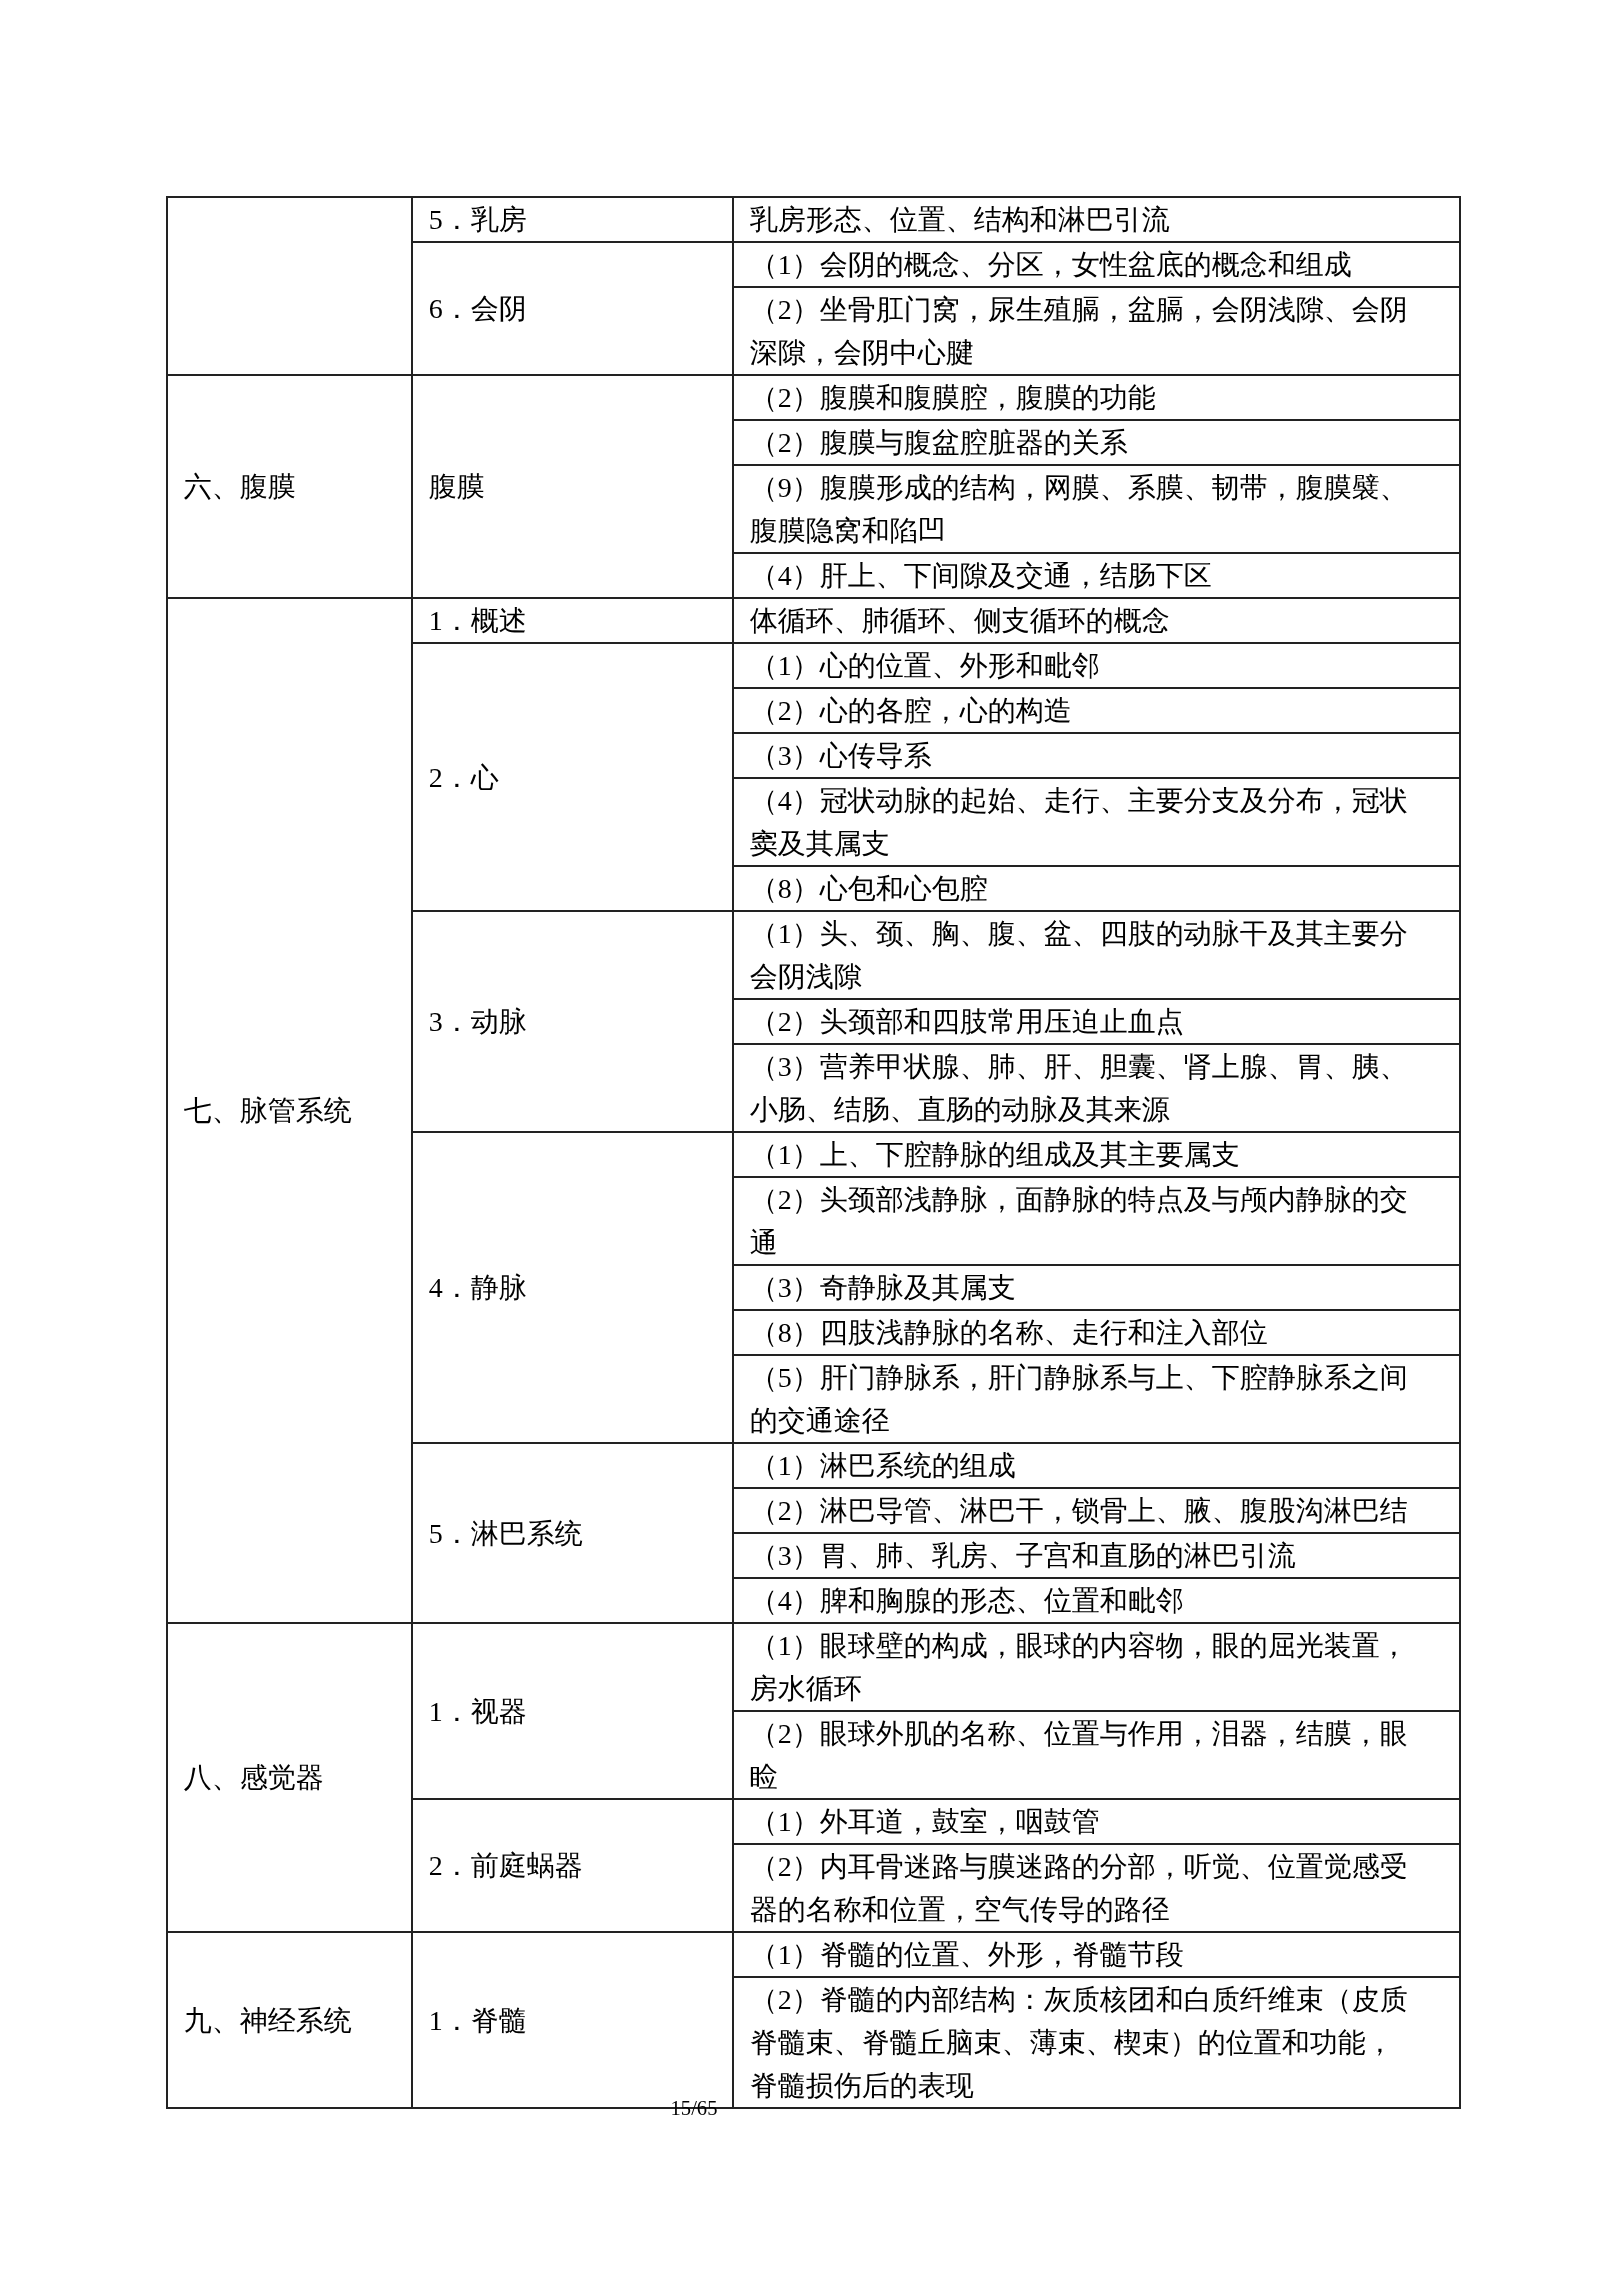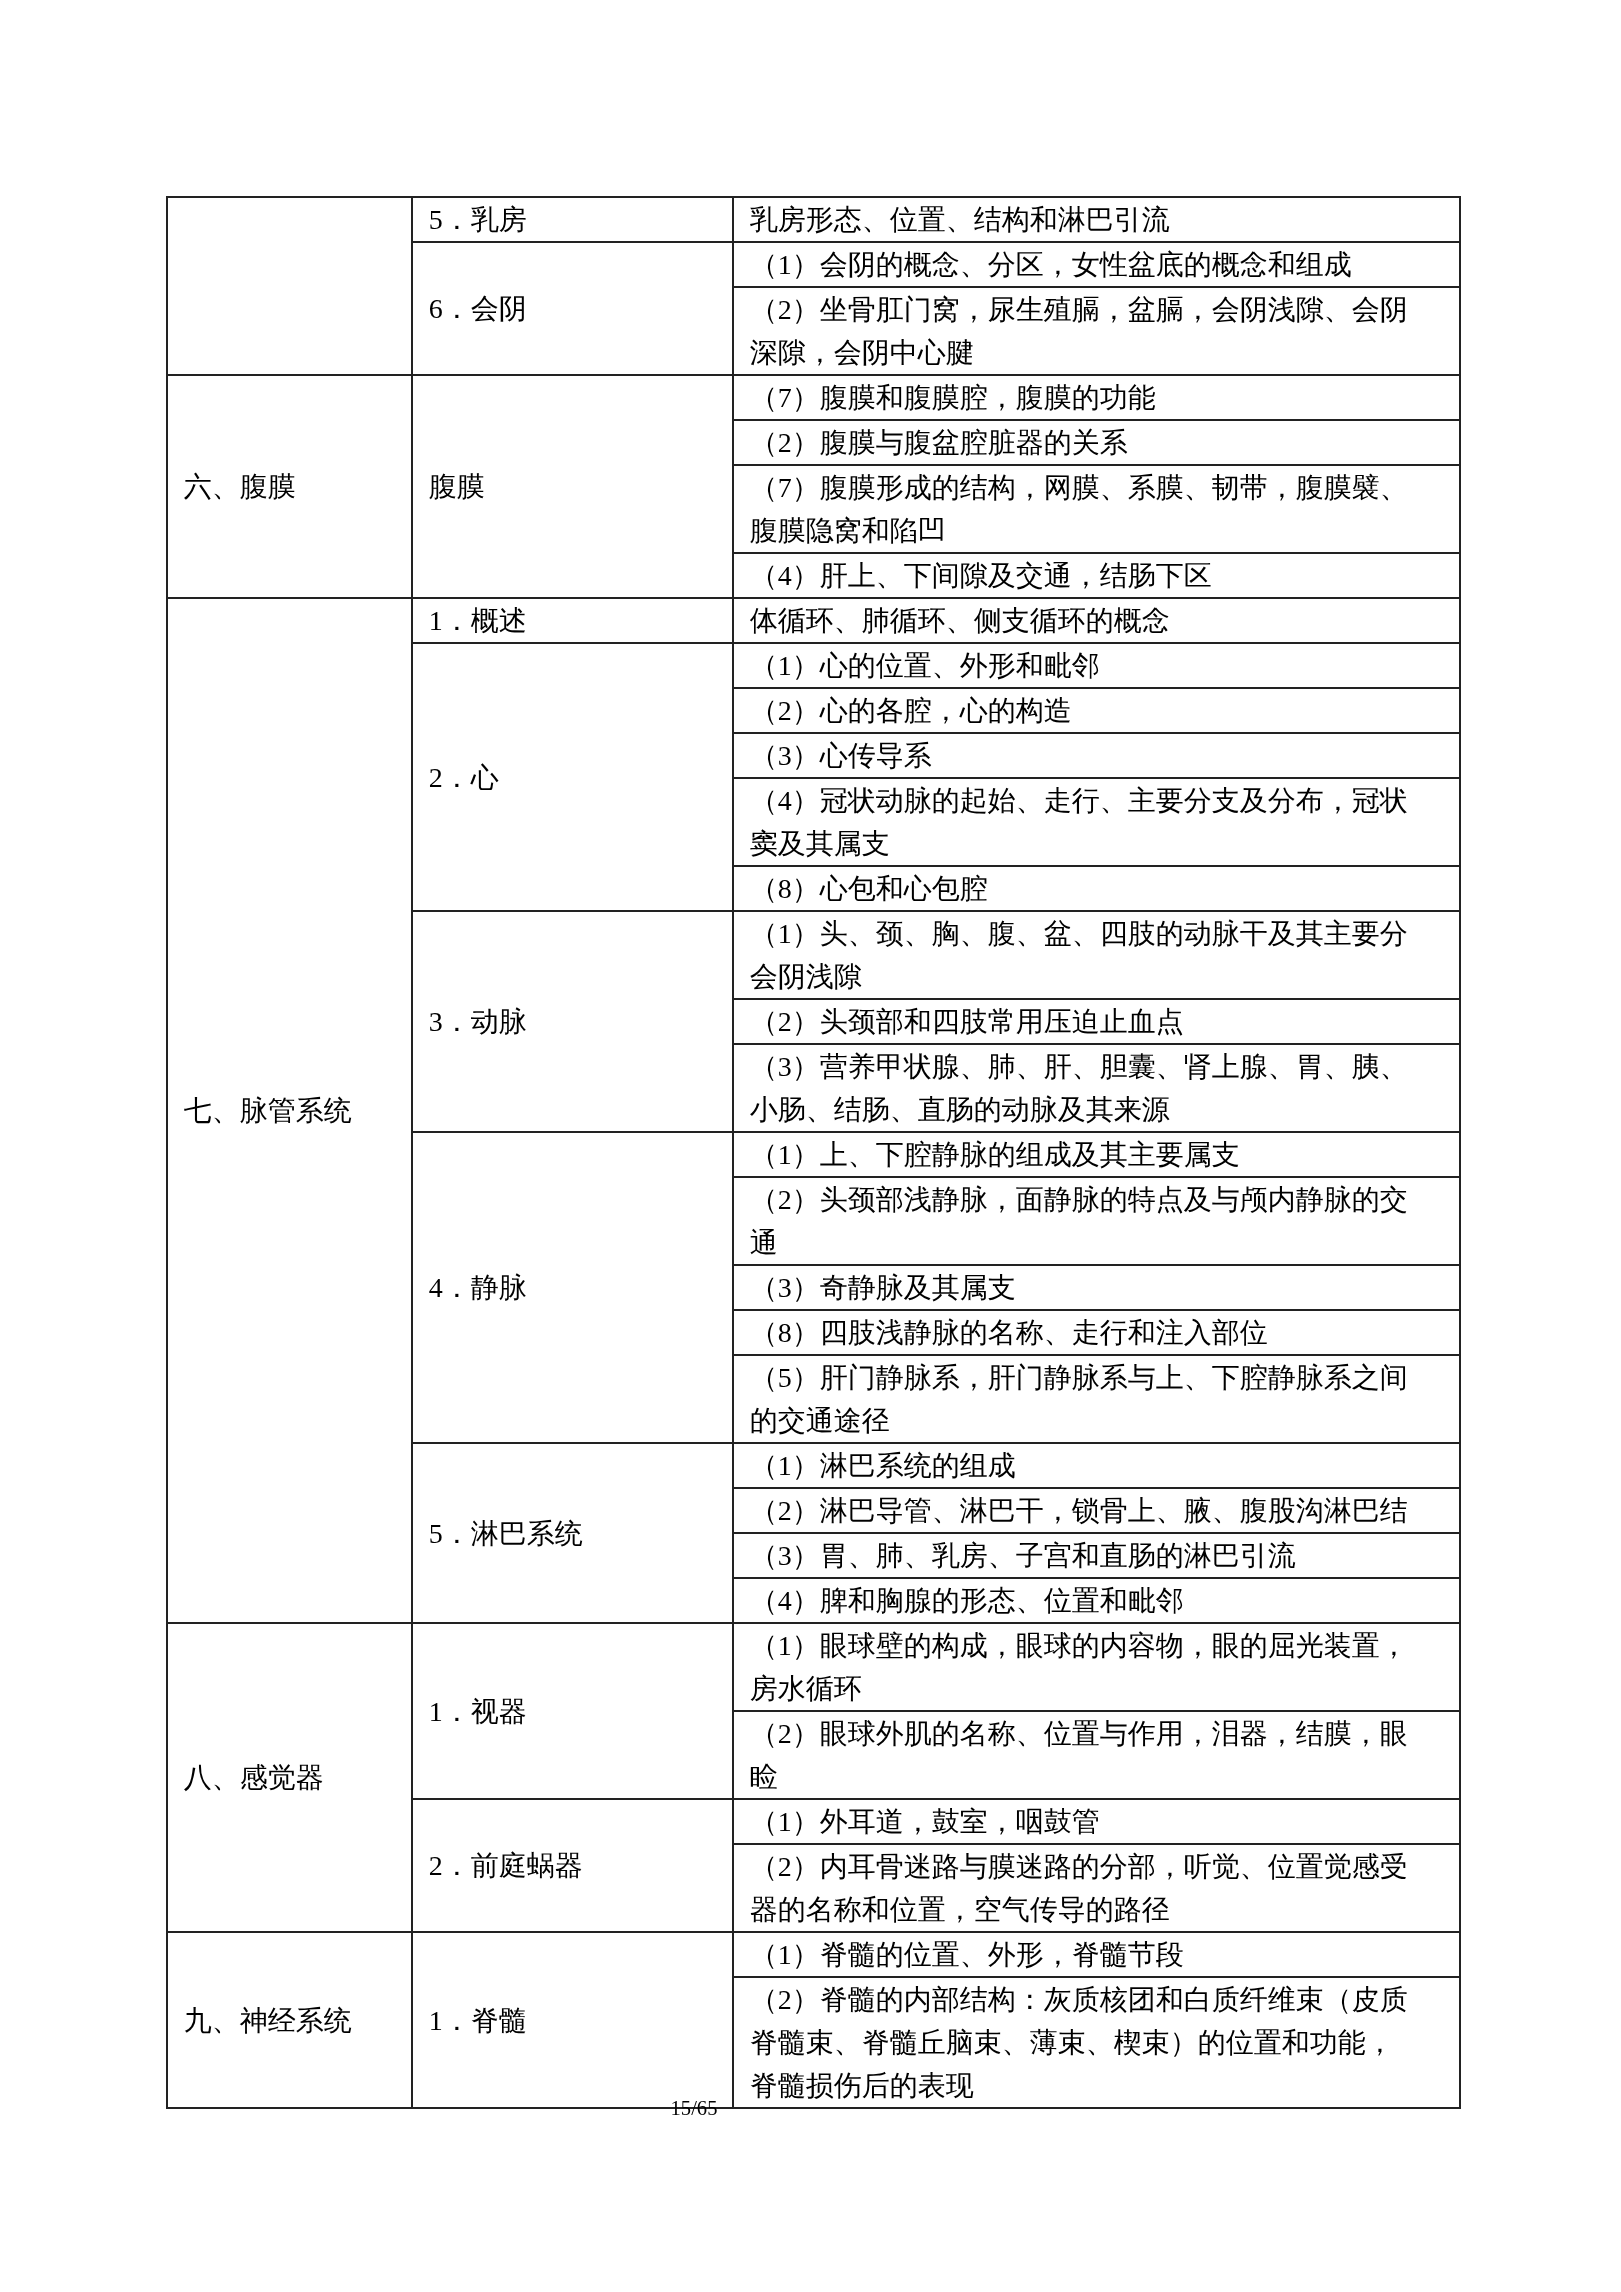--- a/index.html
+++ b/index.html
@@ -52,31 +52,31 @@
       <tr>
         <td>
           <span class="line">（2）坐骨肛门窝，尿生殖膈，盆膈，会阴浅隙、会阴</span>
           <span class="line">深隙，会阴中心腱</span>
         </td>
       </tr>
       <tr>
         <td rowspan="4">六、腹膜</td>
         <td rowspan="4">腹膜</td>
         <td>
-          <span class="line">（7）腹膜和腹膜腔，腹膜的功能</span>
+          <span class="line">（2）腹膜和腹膜腔，腹膜的功能</span>
         </td>
       </tr>
       <tr>
         <td>
           <span class="line">（2）腹膜与腹盆腔脏器的关系</span>
         </td>
       </tr>
       <tr>
         <td>
-          <span class="line">（7）腹膜形成的结构，网膜、系膜、韧带，腹膜襞、</span>
+          <span class="line">（9）腹膜形成的结构，网膜、系膜、韧带，腹膜襞、</span>
           <span class="line">腹膜隐窝和陷凹</span>
         </td>
       </tr>
       <tr>
         <td>
           <span class="line">（4）肝上、下间隙及交通，结肠下区</span>
         </td>
       </tr>
       <tr>
         <td rowspan="18">七、脉管系统</td>

